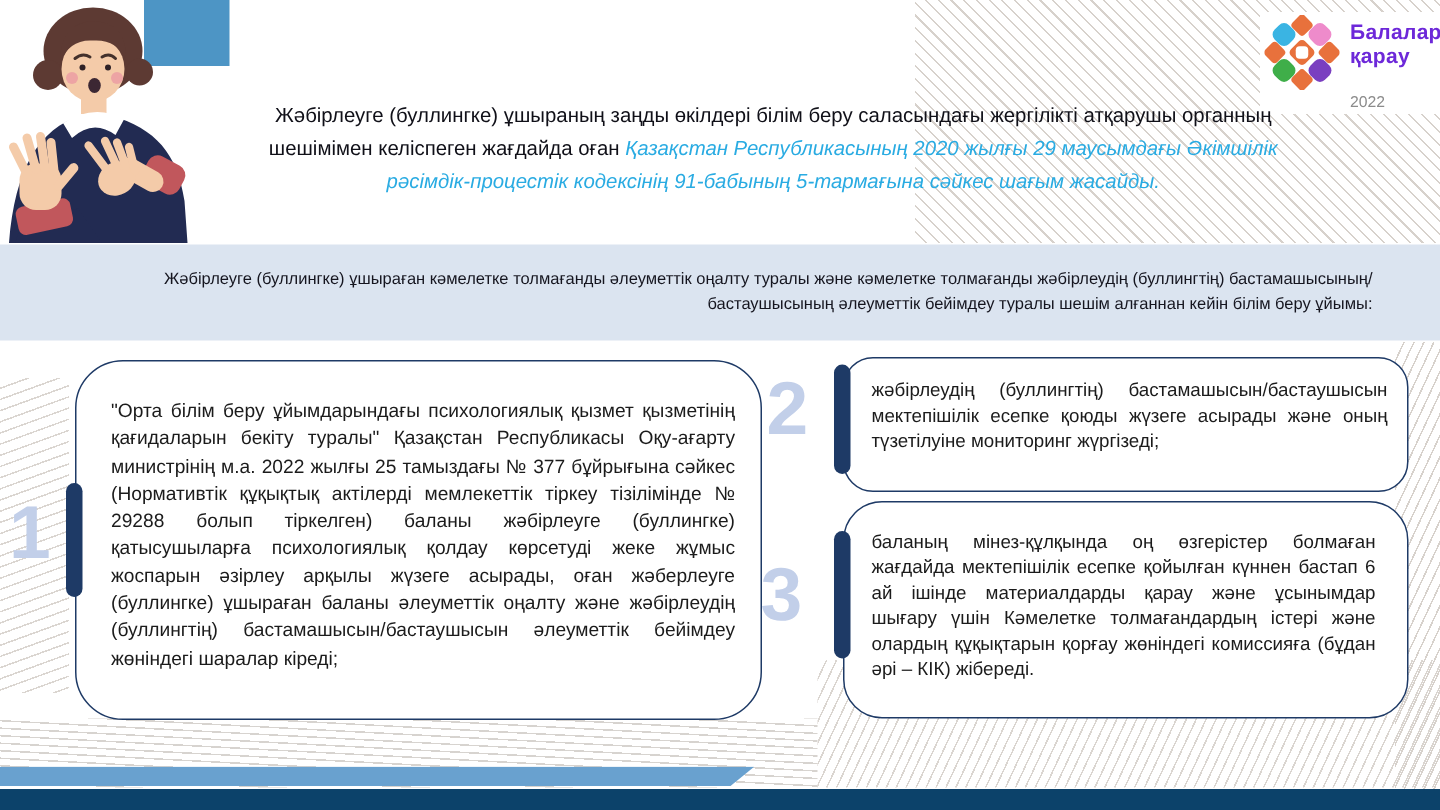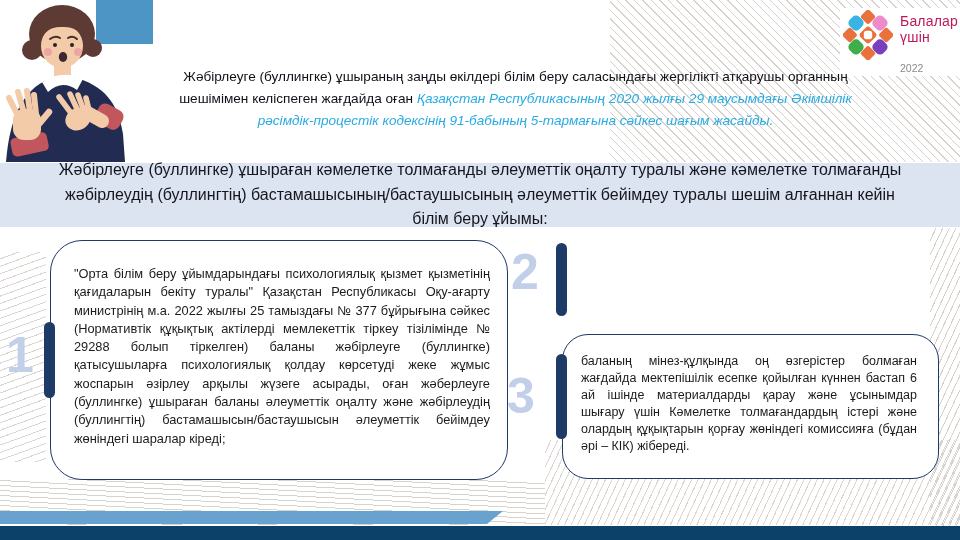--- a/index.html
+++ b/index.html
@@ -20,32 +20,32 @@
   .hatch-bottom-right{left:545px;top:440px;width:415px;height:85px;
     background:repeating-linear-gradient(115deg,rgba(182,172,162,0) 0 5px,rgba(182,172,162,.5) 5px 6px);}
 
   
   .person{position:absolute;left:0;top:0;width:172px;height:162px;}
 
   
   .logo{position:absolute;left:840px;top:8px;display:flex;align-items:flex-start;gap:7px;background:#ffffff;padding:2px 3px;}
   .logo-flower{display:block;}
   .logo-text{display:flex;flex-direction:column;padding-top:4px;}
-  .logo-line1,.logo-line2{font-size:14px;font-weight:normal;color:#be185d;line-height:1.12;letter-spacing:.2px;}
+  .logo-line1,.logo-line2{font-size:14px;font-weight:bold;color:#6d28d9;line-height:1.12;letter-spacing:.2px;}
   .logo-year{font-size:10.5px;color:#8b8b8b;margin-top:17px;}
 
   
   .title{position:absolute;left:168px;top:66px;width:695px;text-align:center;
     font-size:13.6px;font-weight:normal;line-height:1.6;color:#101018;}
   .t-blue{color:#29abe2;font-style:italic;}
 
   
   .band{position:absolute;left:0;top:163px;width:960px;height:64px;background:#dbe4f0;
     display:flex;align-items:center;justify-content:center;}
-  .band-text{width:870px;text-align:center;font-size:16px;line-height:1.55;color:#15151f;}
+  .band-text{width:870px;text-align:right;font-size:11px;line-height:1.55;color:#15151f;}
 
   
   .card{position:absolute;background:#ffffff;border:1.4px solid #1e3a66;box-sizing:border-box;overflow:hidden;}
   .card p{margin:0;text-align:justify;color:#1b1b1b;}
   .card1{left:50px;top:240px;width:458px;height:240px;border-radius:32px;padding:24px 17px 10px 23px;}
   .card1 p{font-size:12.8px;line-height:1.43;}
   .card2{left:562px;top:238px;width:377px;height:90px;border-radius:20px;padding:13px 13px 6px 18px;}
   .card2 p{font-size:12.5px;line-height:1.34;}
   .card3{left:562px;top:334px;width:377px;height:145px;border-radius:26px;padding:18px 21px 6px 18px;}
   .card3 p{font-size:12.5px;line-height:1.36;}
@@ -122,41 +122,44 @@
       <rect x="1" y="18.5" width="11" height="11" rx="2.5" fill="#e8713c" transform="rotate(45 6.5 24)"></rect>
       <rect x="6" y="6" width="13" height="13" rx="4.5" fill="#3ab4e3" transform="rotate(45 12.5 12.5)"></rect>
       <rect x="29" y="6" width="13" height="13" rx="4.5" fill="#ee8bcb" transform="rotate(45 35.5 12.5)"></rect>
       <rect x="6" y="29" width="13" height="13" rx="4.5" fill="#3fae49" transform="rotate(45 12.5 35.5)"></rect>
       <rect x="29" y="29" width="13" height="13" rx="4.5" fill="#7a3fc0" transform="rotate(45 35.5 35.5)"></rect>
       <rect x="17.5" y="17.5" width="13" height="13" rx="3" fill="#e8713c" transform="rotate(45 24 24)"></rect>
       <rect x="20" y="20" width="8" height="8" rx="2.5" fill="#ffffff"></rect>
     </svg>
     <div class="logo-text">
       <div class="logo-line1">Балалар</div>
-      <div class="logo-line2">үшін</div>
+      <div class="logo-line2">қарау</div>
       <div class="logo-year">2022</div>
     </div>
   </div>
 
   <div class="title">
     <span class="t-black">Жәбірлеуге (буллингке) ұшыраның заңды өкілдері білім беру саласындағы жергілікті атқарушы органның шешімімен келіспеген жағдайда оған</span>
     <span class="t-blue">Қазақстан Республикасының 2020 жылғы 29 маусымдағы Әкімшілік рәсімдік-процестік кодексінің 91-бабының 5-тармағына сәйкес шағым жасайды.</span>
   </div>
 
   <div class="band">
     <div class="band-text">Жәбірлеуге (буллингке) ұшыраған кәмелетке толмағанды әлеуметтік оңалту туралы және кәмелетке толмағанды жәбірлеудің (буллингтің) бастамашысының/бастаушысының әлеуметтік бейімдеу туралы шешім алғаннан кейін білім беру ұйымы:</div>
   </div>
 
   <div class="num num1">1</div>
   <div class="card card1">
     <p>"Орта білім беру ұйымдарындағы психологиялық қызмет қызметінің қағидаларын бекіту туралы" Қазақстан Республикасы Оқу-ағарту министрінің м.а. 2022 жылғы 25 тамыздағы № 377 бұйрығына сәйкес (Нормативтік құқықтық актілерді мемлекеттік тіркеу тізілімінде № 29288 болып тіркелген) баланы жәбірлеуге (буллингке) қатысушыларға психологиялық қолдау көрсетуді жеке жұмыс жоспарын әзірлеу арқылы жүзеге асырады, оған жәберлеуге (буллингке) ұшыраған баланы әлеуметтік оңалту және жәбірлеудің (буллингтің) бастамашысын/бастаушысын әлеуметтік бейімдеу жөніндегі шаралар кіреді;</p>
   </div>
   <div class="pill pill1"></div>
 
   <div class="num num2">2</div>
+  <div class="card card2">
+    <p>жәбірлеудің (буллингтің) бастамашысын/бастаушысын мектепішілік есепке қоюды жүзеге асырады және оның түзетілуіне мониторинг жүргізеді;</p>
+  </div>
   <div class="pill pill2"></div>
 
   <div class="num num3">3</div>
   <div class="card card3">
     <p>баланың мінез-құлқында оң өзгерістер болмаған жағдайда мектепішілік есепке қойылған күннен бастап 6 ай ішінде материалдарды қарау және ұсынымдар шығару үшін Кәмелетке толмағандардың істері және олардың құқықтарын қорғау жөніндегі комиссияға (бұдан әрі – КІК) жібереді.</p>
   </div>
   <div class="pill pill3"></div>
 
   <div class="footer-blue"></div>
   <div class="footer-navy"></div>

